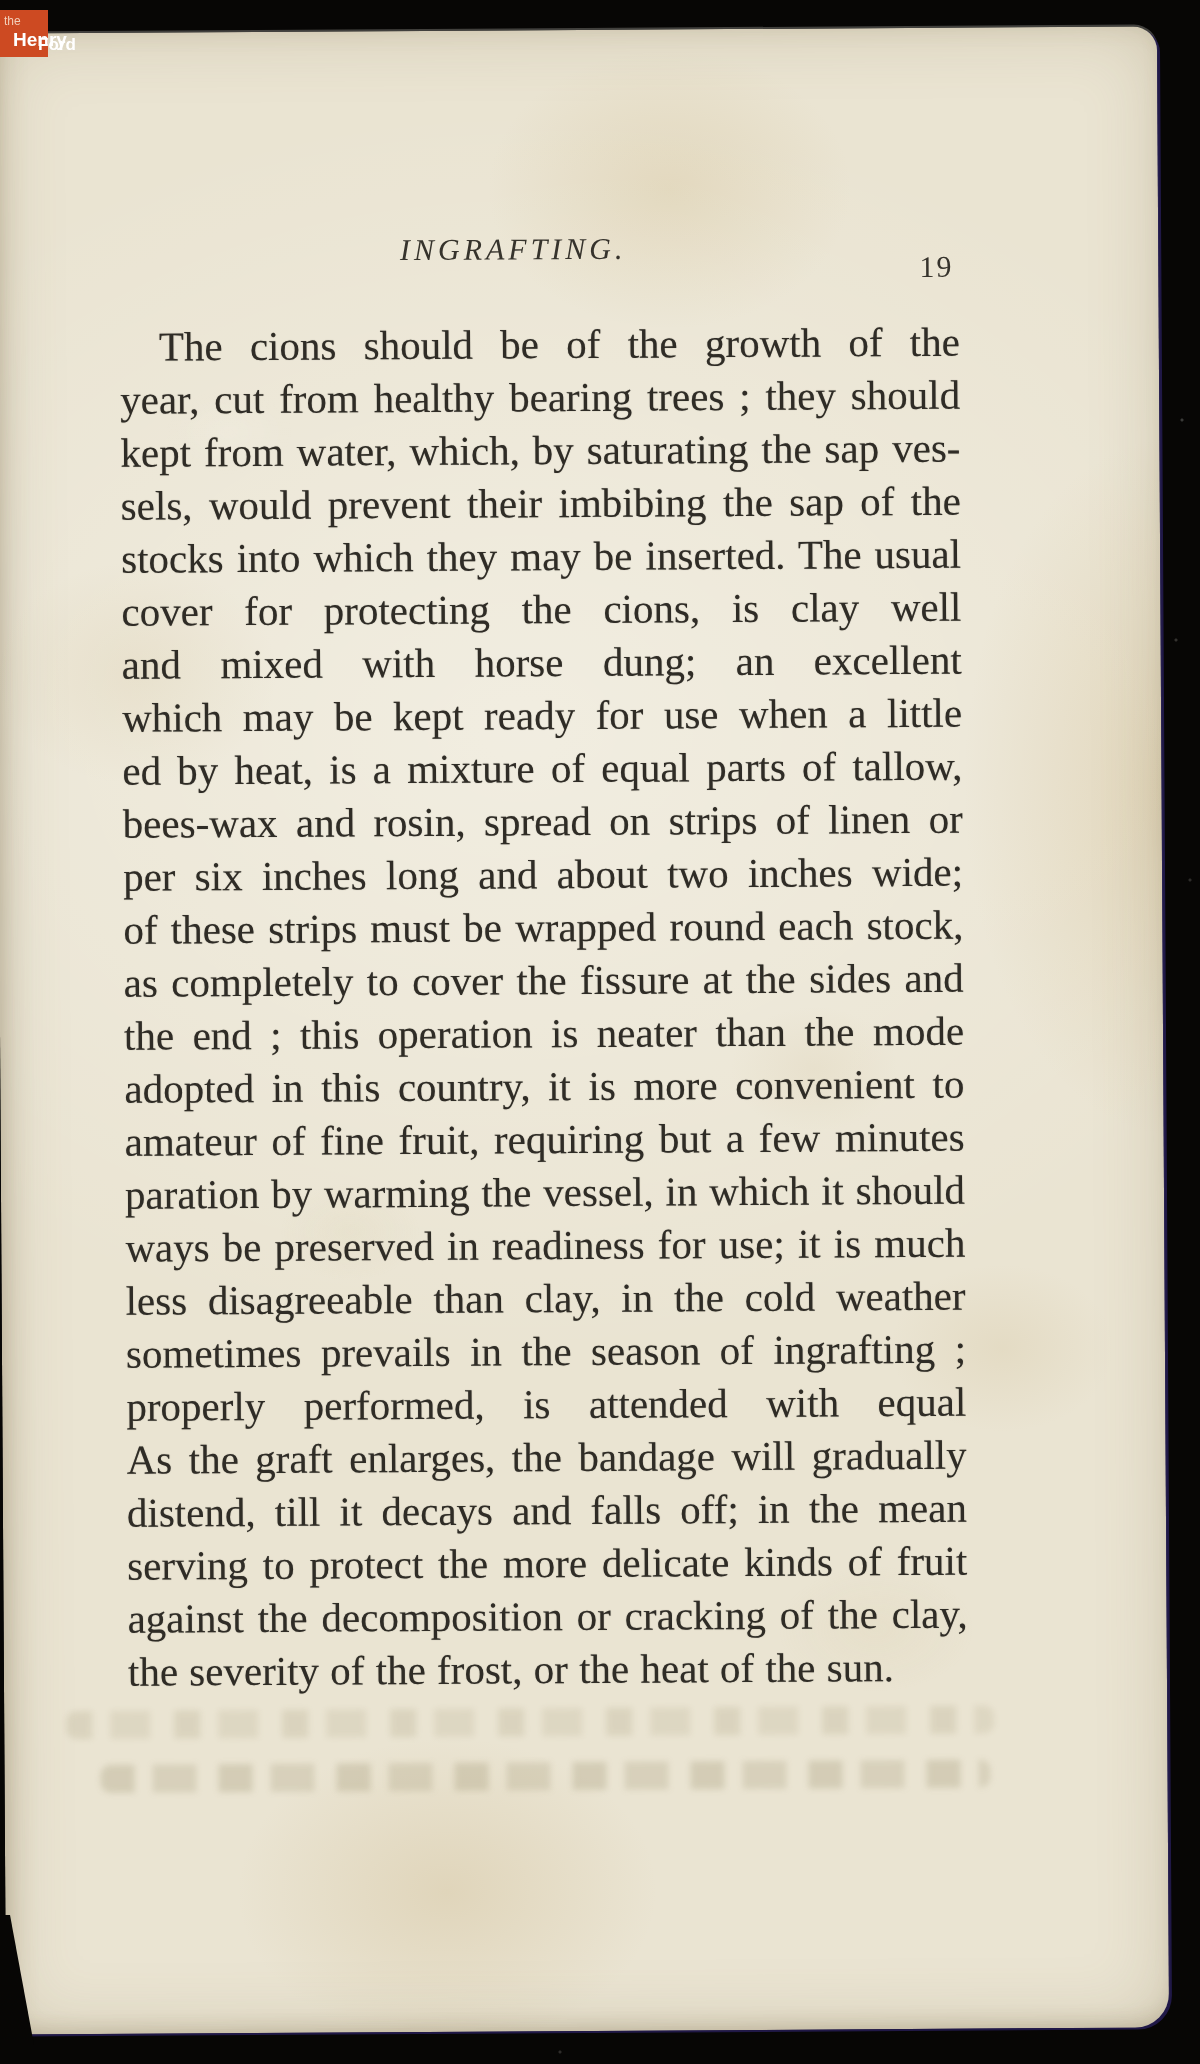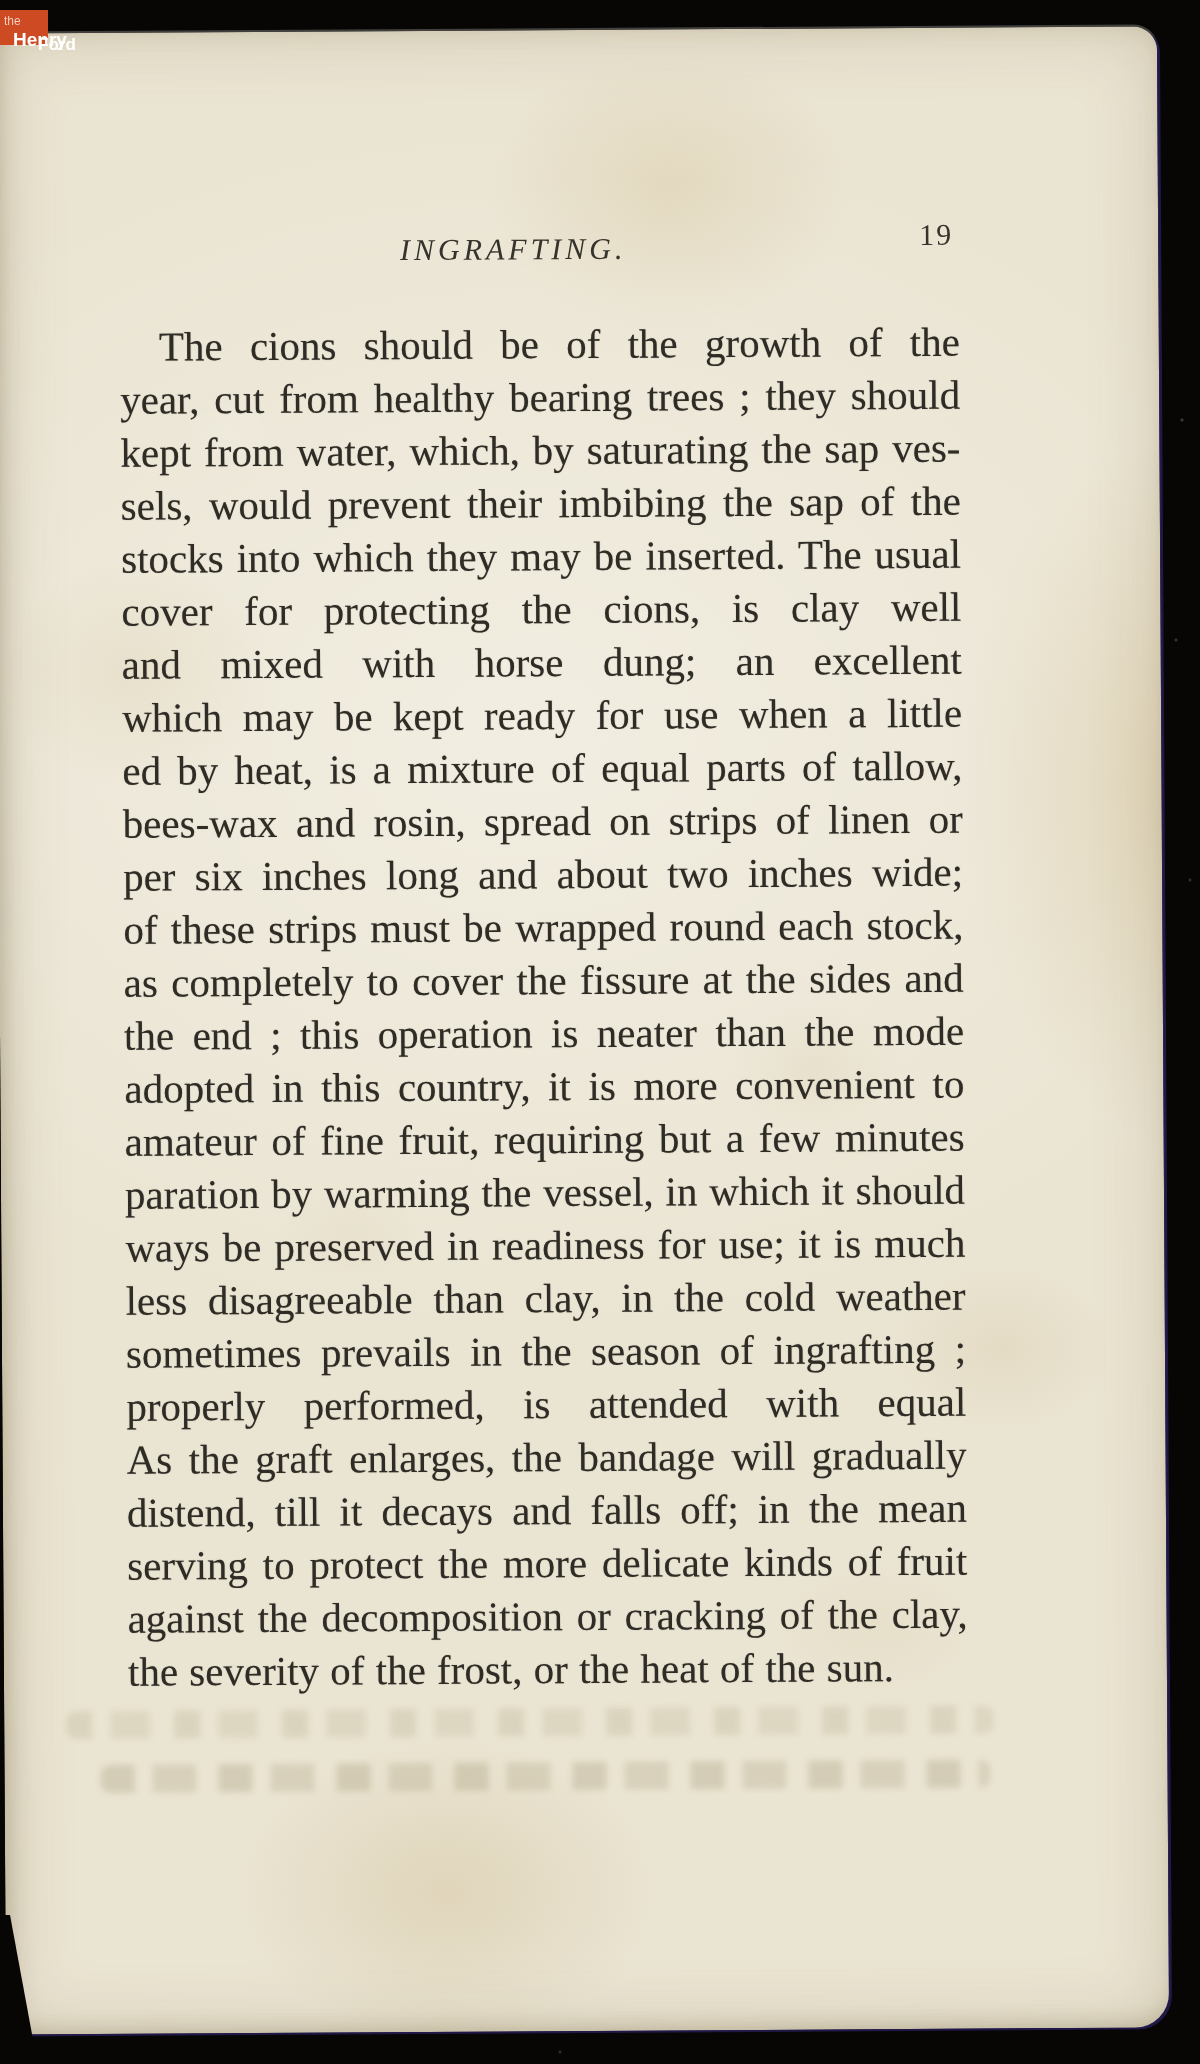--- a/index.html
+++ b/index.html
@@ -46,35 +46,35 @@
   }
 
   
   .gutter-wedge{
     position:absolute;left:0;top:1915px;width:40px;height:130px;background:#070605;
     clip-path:polygon(0 0, 10px 0, 34px 100%, 0 100%);
   }
 
   
   .logo{
-    position:absolute;left:0;top:10px;width:48px;height:35px;
+    position:absolute;left:0;top:10px;width:48px;height:47px;
     background:#cd4a22;z-index:5;
     color:#ffffff;font-family:"Liberation Sans", sans-serif;line-height:1;
   }
   .logo .the{position:absolute;left:4px;top:5px;font-size:12px;font-weight:normal;color:#f2cfba;}
   .logo .henry{position:absolute;left:13px;top:20px;font-size:19px;font-weight:bold;}
   .logo .ford{position:absolute;left:5px;top:26px;font-size:17px;font-weight:bold;margin-left:33px;}
 
   
   .running-head{
     position:absolute;left:0;top:202px;width:1036px;text-align:center;
     font-style:italic;font-size:30px;letter-spacing:4px;color:#36332c;
   }
   .page-num{
-    position:absolute;left:924px;top:190px;font-size:30px;letter-spacing:2px;color:#36332c;
+    position:absolute;left:924px;top:222px;font-size:30px;letter-spacing:2px;color:#36332c;
   }
   .body-text{
     position:absolute;left:124px;top:288px;width:840px;
     font-size:41px;color:#2f2c26;
     text-shadow:0 0 1px rgba(47,44,38,.45);
   }
   .line{
     height:53px;line-height:53px;overflow:hidden;
     text-align:justify;word-spacing:1px;white-space:normal;
   }

